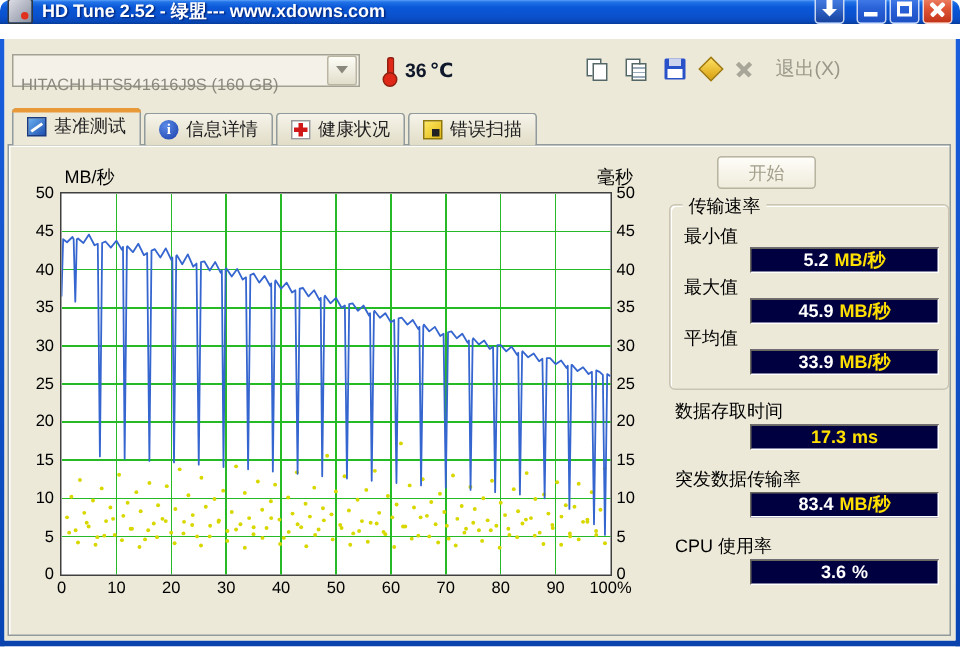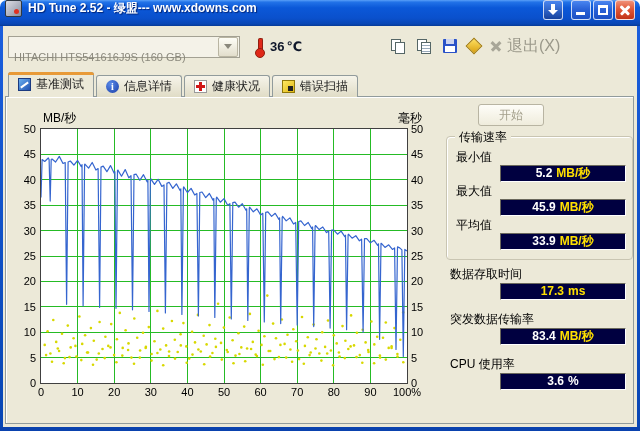--- a/index.html
+++ b/index.html
@@ -1,22 +1,22 @@
 <!DOCTYPE html>
 <html><head>
 <meta charset="utf-8">
 <style>
   html,body{margin:0;padding:0;background:#fff;}
   .window{position:relative;width:640px;height:431px;overflow:hidden;
     font-family:"Liberation Sans","DejaVu Sans",sans-serif;font-size:12px;-webkit-font-smoothing:antialiased;}
 
   
-  .titlebar{position:absolute;left:0;top:0;width:100%;height:26px;box-sizing:border-box;
+  .titlebar{position:absolute;left:0;top:0;width:100%;height:16px;box-sizing:border-box;
     background:linear-gradient(180deg,#5aa0f8 0%,#2273e8 8%,#0b58d8 30%,#0a50cc 70%,#0846b4 92%,#063a96 100%);
-    border-radius:7px 7px 0 0;display:flex;align-items:flex-start;padding:0 5px;}
+    border-radius:7px 7px 0 0;display:flex;align-items:flex-end;padding:0 5px;}
   .app-icon{width:15px;height:15px;display:inline-block;flex:none;
     background:linear-gradient(135deg,#dcdce4,#8890a0);border:1px solid #303840;border-radius:2px;position:relative;}
   .app-icon::after{content:'';position:absolute;right:2px;bottom:2px;width:5px;height:5px;background:#e03020;border-radius:50%;}
   .title-text{color:#fff;font-weight:bold;font-size:12px;margin-left:6px;flex:1;white-space:nowrap;overflow:hidden;
     text-shadow:1px 1px 1px #00257a;}
   .tb-buttons{display:flex;gap:2px;align-items:center;flex:none;}
   .tb-btn{width:20px;height:20px;border-radius:3px;border:1px solid rgba(255,255,255,.75);box-sizing:border-box;position:relative;}
   .tb-btn.dl{background:linear-gradient(180deg,#4a86f0,#16429e);margin-right:6px;}
   .tb-btn.min,.tb-btn.max{background:linear-gradient(180deg,#4a86f0 0%,#2a62d8 45%,#1c50c4 100%);}
   .tb-btn.close{background:linear-gradient(180deg,#f09078 0%,#e05838 45%,#c23318 100%);}
@@ -59,21 +59,21 @@
   .ic-pages.lined::after{background:repeating-linear-gradient(180deg,#fff 0 2px,#9ab 2px 3px);}
   .ic-floppy{width:14px;height:14px;background:#2a52c8;border-radius:1px;position:relative;}
   .ic-floppy::before{content:'';position:absolute;left:3px;top:0;width:8px;height:5px;background:#cdd4ee;}
   .ic-floppy::after{content:'';position:absolute;left:2px;bottom:1px;width:10px;height:6px;background:#fff;}
   .ic-tools{width:10px;height:10px;background:linear-gradient(135deg,#ffe060,#d8a010);transform:rotate(45deg);border:1px solid #a07808;}
 
   .exit-btn{position:absolute;left:487px;top:10px;height:20px;display:flex;align-items:center;gap:5px;color:#9a988a;}
   .ic-exit-x{position:relative;width:12px;height:12px;}
   .ic-exit-x::before,.ic-exit-x::after{content:'';position:absolute;left:0;top:5px;width:12px;height:2.5px;background:#a8a698;}
   .ic-exit-x::before{transform:rotate(45deg);} .ic-exit-x::after{transform:rotate(-45deg);}
-  .exit-label{font-size:16px;}
+  .exit-label{font-size:13px;margin-left:10px;}
 
   
   .tabs{position:absolute;left:5px;top:46px;height:25px;display:flex;align-items:flex-end;z-index:3;}
   .tab{height:22px;box-sizing:border-box;border:1px solid #919b9c;border-bottom:none;border-radius:3px 3px 0 0;
     background:linear-gradient(180deg,#f6f4ea,#e0dcc6);padding:0 9px;display:flex;align-items:center;gap:5px;
     margin-right:2px;font-size:12px;color:#222;white-space:nowrap;}
   .tab.active{height:25px;background:#ece9d8;position:relative;padding-bottom:2px;}
   .tab.active::before{content:'';position:absolute;left:-1px;right:-1px;top:-1px;height:3px;background:#e89a38;border-radius:3px 3px 0 0;}
   .tab-ic{width:13px;height:13px;display:inline-block;flex:none;box-sizing:border-box;}
   .ic-bench{background:linear-gradient(135deg,#6ab0f0,#2050b0);border:1px solid #1a3a80;position:relative;}

